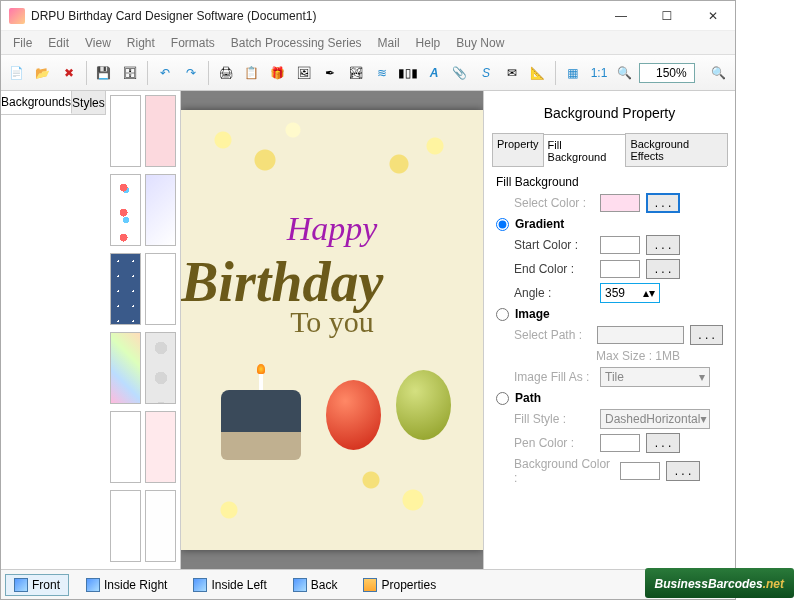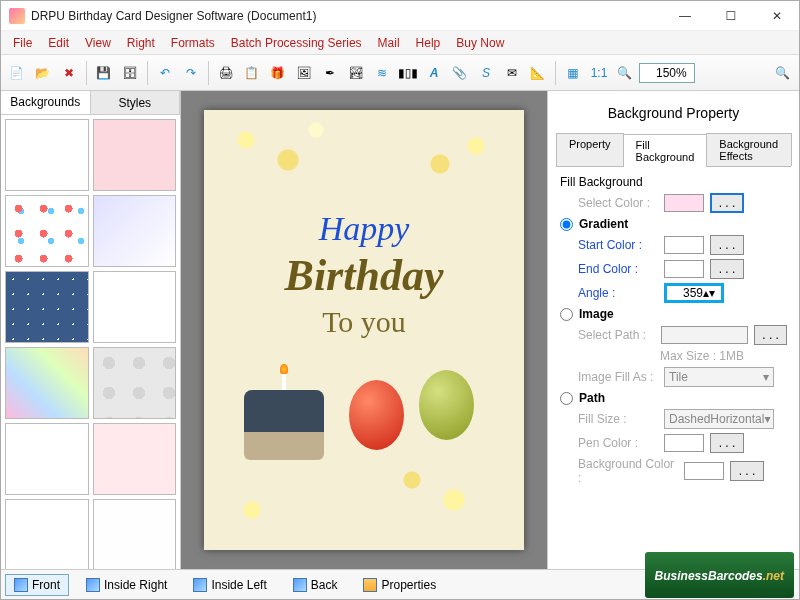--- a/index.html
+++ b/index.html
@@ -1,72 +1,72 @@
 <!DOCTYPE html>
 <html><head>
 <meta charset="utf-8">
 <style>
 * { box-sizing: border-box; margin: 0; padding: 0; font-family: 'Segoe UI', Tahoma, sans-serif; font-size: 12px; }
 body { width: 800px; height: 600px; background: #fff; overflow: hidden; position: relative; }
-.window { width: 800px; height: 600px; border: 1px solid #aaa; display: flex; flex-direction: column; }
+.window { width: 736px; height: 600px; border: 1px solid #aaa; display: flex; flex-direction: column; }
 .titlebar { height: 30px; background: #fff; display: flex; align-items: center; padding: 0 8px; border-bottom: 1px solid #eee; }
 .titlebar-icon { width: 16px; height: 16px; background: linear-gradient(135deg,#f7a,#fc8); border-radius: 2px; margin-right: 6px; }
 .titlebar-text { flex: 1; font-size: 12px; color: #222; }
 .win-btns { display: flex; gap: 18px; }
 .win-btn { width: 28px; height: 20px; display: flex; align-items: center; justify-content: center; color: #333; cursor: pointer; }
 .menubar { height: 24px; background: #f5f5f5; display: flex; align-items: center; padding: 0 4px; border-bottom: 1px solid #ddd; }
-.menu-item { padding: 3px 8px; cursor: pointer; color: #b91c1c; }
+.menu-item { padding: 3px 8px; cursor: pointer; color: #737373; }
 .toolbar { height: 36px; background: linear-gradient(#fdfdfd,#f2f2f2); display: flex; align-items: center; padding: 0 4px; border-bottom: 1px solid #ccc; gap: 2px; }
 .tb-btn { width: 24px; height: 24px; display: flex; align-items: center; justify-content: center; cursor: pointer; border-radius: 2px; }
 .tb-sep { width: 1px; height: 24px; background: #ccc; margin: 0 3px; }
 .zoom-box { width: 56px; height: 20px; border: 1px solid #7aa; background: #fff; padding: 0 16px; display: flex; align-items: center; }
 .main { flex: 1; display: flex; overflow: hidden; }
-.left-panel { width: 180px; border-right: 1px solid #ccc; display: flex; flex-direction: column; background: #fff; }
+.left-panel { width: 180px; border-right: 1px solid #ccc; display: flex; flex-direction: row; background: #fff; }
 .left-tabs { display: flex; height: 24px; border-bottom: 1px solid #ccc; }
 .left-tab { flex: 1; display: flex; align-items: center; justify-content: center; background: #eaeaea; border-right: 1px solid #ccc; cursor: pointer; }
 .left-tab.active { background: #fff; border-bottom: 1px solid #fff; }
 .bg-grid { flex: 1; overflow-y: auto; padding: 4px; display: grid; grid-template-columns: 1fr 1fr; gap: 4px; }
 .bg-thumb { height: 72px; border: 1px solid #bbb; cursor: pointer; }
 .canvas-area { flex: 1; background: #808080; display: flex; align-items: center; justify-content: center; overflow: hidden; }
 .card { width: 320px; height: 440px; background: #f5f0d5; position: relative; box-shadow: 0 0 8px rgba(0,0,0,.5); }
 .flower-tl, .flower-br { position: absolute; width: 140px; height: 100px; }
 .flower-tl { top: 0; left: 0; background: radial-gradient(circle at 30% 30%, #fff4a0 8px, transparent 9px), radial-gradient(circle at 60% 50%, #f5e07a 10px, transparent 11px), radial-gradient(circle at 80% 20%, #fffacc 7px, transparent 8px); }
 .flower-tr { position:absolute; top:0; right:0; width:120px; height:90px; background: radial-gradient(circle at 60% 40%, #fff4a0 8px, transparent 9px), radial-gradient(circle at 30% 60%, #f5e07a 9px, transparent 10px);}
 .flower-br { bottom: 0; right: 0; background: radial-gradient(circle at 50% 50%, #fff4a0 10px, transparent 11px), radial-gradient(circle at 20% 30%, #f5e07a 8px, transparent 9px); }
 .flower-bl { position:absolute; bottom:0; left:0; width:120px; height:80px; background: radial-gradient(circle at 40% 50%, #fff4a0 8px, transparent 9px);}
-.card-text1 { position: absolute; top: 100px; width: 100%; text-align: center; font-family: 'Brush Script MT', cursive; font-size: 34px; color: #1d4ed8; font-style: italic; }
-.card-text2 { position: absolute; top: 140px; width: 100%; text-align: center; font-family: Georgia, serif; font-size: 44px; color: #6b5a1a; font-style: italic; font-weight: bold; }
+.card-text1 { position: absolute; top: 100px; width: 100%; text-align: center; font-family: 'Brush Script MT', cursive; font-size: 34px; color: #a21caf; font-style: italic; }
+.card-text2 { position: absolute; top: 140px; width: 100%; font-family: Georgia, serif; font-size: 56px; color: #6b5a1a; font-style: italic; font-weight: bold; }
 .card-text3 { position: absolute; top: 195px; width: 100%; text-align: center; font-family: 'Brush Script MT', cursive; font-size: 30px; color: #7a6a2a; }
 .cake { position: absolute; bottom: 90px; left: 40px; width: 80px; height: 70px; background: linear-gradient(#3a4a5a 60%, #c0b090 60%); border-radius: 8px 8px 6px 6px; }
 .cake::before { content:''; position:absolute; top:-18px; left:50%; width:4px; height:18px; background:#fff; transform:translateX(-50%);}
 .cake::after { content:''; position:absolute; top:-26px; left:50%; width:8px; height:10px; background:radial-gradient(#ffcc33,#ff6600); border-radius:50% 50% 30% 30%; transform:translateX(-50%);}
 .balloon { position: absolute; width: 55px; height: 70px; border-radius: 50%; }
 .balloon.red { bottom: 100px; left: 145px; background: radial-gradient(circle at 35% 30%, #ff8866, #cc2211); }
 .balloon.green { bottom: 110px; left: 215px; background: radial-gradient(circle at 35% 30%, #d4e080, #8a9a20); }
 .right-panel { width: 252px; border-left: 1px solid #ccc; background: #fff; display: flex; flex-direction: column; padding: 6px 8px; }
 .rp-title { text-align: center; font-size: 14px; padding: 8px 0 12px; }
 .rp-tabs { display: flex; border-bottom: 1px solid #bbb; }
-.rp-tab { padding: 4px 12px; border: 1px solid #bbb; border-bottom: none; background: #eee; margin-right: -1px; cursor: pointer; font-size: 11px; }
+.rp-tab { padding: 4px 4px; border: 1px solid #bbb; border-bottom: none; background: #eee; margin-right: -1px; cursor: pointer; font-size: 11px; }
 .rp-tab.active { background: #fff; position: relative; top: 1px; }
 .rp-body { flex: 1; padding: 8px 4px; }
 .radio-row { display: flex; align-items: center; gap: 4px; margin: 4px 0; font-weight: bold; }
 .radio-row input { margin-right: 2px; }
 .form-row { display: flex; align-items: center; gap: 6px; margin: 4px 0 4px 18px; font-size: 11px; }
-.form-row .lbl { width: 80px; color: #1d4ed8; }
+.form-row .lbl { width: 80px; color: #404040; }
 .form-row.disabled .lbl { color: #aaa; }
 .swatch { width: 40px; height: 18px; border: 1px solid #999; background: #fff; }
 .dots-btn { width: 34px; height: 20px; border: 1px solid #888; background: #e9e9e9; display:flex; align-items:center; justify-content:center; cursor:pointer; }
 .dots-btn.sel { border: 2px solid #1a77d4; }
-.spin { width: 60px; height: 20px; border: 3px solid #0ea5e9; display: flex; align-items: center; padding: 0 16px; background: #fff; }
+.spin { width: 60px; height: 20px; border: 1px solid #0ea5e9; display: flex; align-items: center; padding: 0 4px; background: #fff; }
 .combo { width: 110px; height: 20px; border: 1px solid #aaa; background: #f3f3f3; display:flex; align-items:center; padding:0 4px; color:#888; justify-content:space-between;}
 .bottom-tabs { height: 30px; border-top: 1px solid #ccc; background: #f7f7f7; display: flex; align-items: center; padding: 0 4px; gap: 8px; }
 .btab { display: flex; align-items: center; gap: 4px; padding: 3px 8px; cursor: pointer; border: 1px solid transparent; }
 .btab.active { background: #e5f1fb; border: 1px solid #7ab; }
 .btab-icon { width: 14px; height: 14px; background: linear-gradient(135deg,#59f,#adf); border: 1px solid #47a; }
-.watermark { position: absolute; right: 6px; bottom: 2px; background: linear-gradient(#2a7a3a,#0d4d1d); color: #fff; font-style: italic; font-weight: bold; padding: 14px 10px; font-size: 16px; border-radius: 3px; font-family: Georgia, serif; }
+.watermark { position: absolute; right: 6px; bottom: 2px; background: linear-gradient(#2a7a3a,#0d4d1d); color: #fff; font-style: italic; font-weight: bold; padding: 6px 10px; font-size: 16px; border-radius: 3px; font-family: Georgia, serif; }
 .watermark .net { color: #e6c04a; }
 </style>
 </head>
 <body>
 
 <div class="window">
   <div class="titlebar">
     <div class="titlebar-icon"></div>
     <div class="titlebar-text">DRPU Birthday Card Designer Software (Document1)</div>
     <div class="win-btns">
@@ -214,21 +214,21 @@
               <span>Tile</span>
               <span>▾</span>
             </div>
         </div>
 
         <div class="radio-row">
           <input type="radio" name="fill" style="">
           <span>Path</span>
         </div>
         <div class="form-row disabled">
-          <span class="lbl">Fill Size :</span>
+          <span class="lbl">Fill Style :</span>
           <div class="combo">
               <span>DashedHorizontal</span>
               <span>▾</span>
             </div>
         </div>
         <div class="form-row disabled">
           <span class="lbl">Pen Color :</span>
           <div class="swatch"></div>
           <div class="dots-btn">. . .</div>
         </div>

